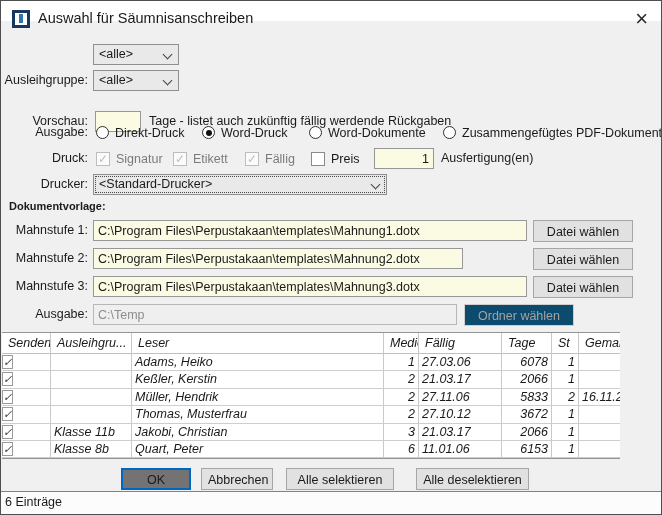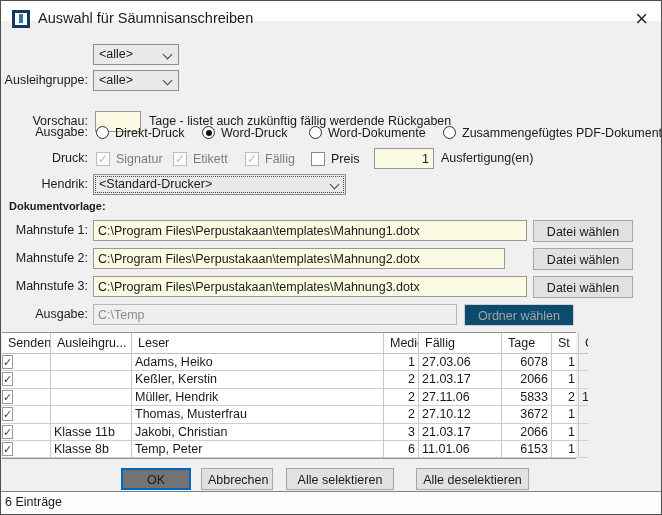--- a/index.html
+++ b/index.html
@@ -36,24 +36,24 @@
         font-size:12px;line-height:12px;text-align:center;flex:0 0 auto;}
   .cb.dis{color:#7b7b7b;}
   .cb.dis .cbox{border-color:#bdbdbd;background:#fbfbfb;color:#b9bfc3;}
   .heading{position:absolute;left:8px;font-weight:bold;font-size:11px;}
   
   .btn{position:absolute;height:22px;background:#e1e1e1;border:1px solid #a6a6a6;box-sizing:border-box;
        font-family:"Liberation Sans",sans-serif;font-size:12.5px;color:#1a1a1a;text-align:center;line-height:20px;cursor:pointer;white-space:nowrap;}
   .btn.default{border-color:#0067c0;box-shadow:inset 0 0 0 1px #0067c0;background:#737373;}
   .btn.disabled{background:#0c4a6e;border-color:#cfcfcf;color:#a3a3a3;cursor:default;}
   
-  .tbl{position:absolute;left:1px;top:331px;width:574px;background:#fff;
+  .tbl{position:absolute;left:1px;top:331px;width:618px;background:#fff;
        border-top:1px solid #949494;border-bottom:1px solid #949494;
        display:grid;grid-template-columns:49px 81px 252px 35px 83px 50px 27px 1fr;
-       grid-template-rows:21px repeat(6,17.4px);}
+       grid-template-rows:21px repeat(6,17.4px);font-style:italic;}
   .tc{border-right:1px solid #c9c9c9;border-bottom:1px solid #cecece;box-sizing:border-box;
       padding:0 3px;line-height:16px;overflow:hidden;white-space:nowrap;}
   .tc.last{border-right:none;}
   .th{line-height:20px;padding-left:6px;border-bottom:1px solid #c0c0c0;}
   .ar{text-align:right;}
   .rowcb{width:13px;height:13px;box-sizing:border-box;border:1px solid #9a9a9a;background:#fff;
          margin:1px auto 0;text-align:center;line-height:11px;font-size:11px;color:#3c3c3c;}
   .ccell{padding:0;}
   
   .status{position:absolute;left:0;right:0;bottom:0;height:22px;background:#fcfcfc;
@@ -129,38 +129,38 @@
     </span>
     <span class="cb" style="left:310px">
       <span class="cbox"></span>
       <span>Preis</span>
     </span>
     <input class="inp ar" style="left: 373px; width: 60px; text-align: right;" value="1">
     <span class="hint" style="left:440px">Ausfertigung(en)</span>
   </div>
 
   <div class="row" style="top:173px">
-    <span class="lab">Hendrik:</span>
-    <span class="combo focus" style="left:92px;width:253px">
+    <span class="lab">Drucker:</span>
+    <span class="combo focus" style="left:92px;width:294px">
       <span>&lt;Standard-Drucker&gt;</span>
       <span class="chev"></span>
     </span>
   </div>
 
   <div class="heading" style="top:199px">Dokumentvorlage:</div>
 
   <div class="row" style="top:219px">
     <span class="lab">Mahnstufe 1:</span>
     <input class="inp" style="left: 92px; width: 434px;" value="C:\Program Files\Perpustakaan\templates\Mahnung1.dotx">
     <button class="btn" style="left:532px;width:100px">Datei wählen</button>
   </div>
 
   <div class="row" style="top:247px">
     <span class="lab">Mahnstufe 2:</span>
-    <input class="inp" style="left: 92px; width: 412px;" value="C:\Program Files\Perpustakaan\templates\Mahnung2.dotx">
+    <input class="inp" style="left: 92px; width: 370px;" value="C:\Program Files\Perpustakaan\templates\Mahnung2.dotx">
     <button class="btn" style="left:532px;width:100px">Datei wählen</button>
   </div>
 
   <div class="row" style="top:275px">
     <span class="lab">Mahnstufe 3:</span>
     <input class="inp" style="left: 92px; width: 434px;" value="C:\Program Files\Perpustakaan\templates\Mahnung3.dotx">
     <button class="btn" style="left:532px;width:100px">Datei wählen</button>
   </div>
 
   <div class="row" style="top:303px">
@@ -219,21 +219,21 @@
     <div class="tc">Klasse 11b</div>
     <div class="tc">Jakobi, Christian</div>
     <div class="tc ar">3</div>
     <div class="tc">21.03.17</div>
     <div class="tc ar">2066</div>
     <div class="tc ar">1</div>
     <div class="tc last"></div>
 
     <div class="tc ccell"><span class="rowcb">✓</span></div>
     <div class="tc">Klasse 8b</div>
-    <div class="tc">Temp, Peter</div>
+    <div class="tc">Quart, Peter</div>
     <div class="tc ar">6</div>
     <div class="tc">11.01.06</div>
     <div class="tc ar">6153</div>
     <div class="tc ar">1</div>
     <div class="tc last"></div>
   </div>
 
   <button class="btn default" style="top:467px;left:120px;width:70px">OK</button>
   <button class="btn" style="top:467px;left:200px;width:72px">Abbrechen</button>
   <button class="btn" style="top:467px;left:285px;width:108px">Alle selektieren</button>

